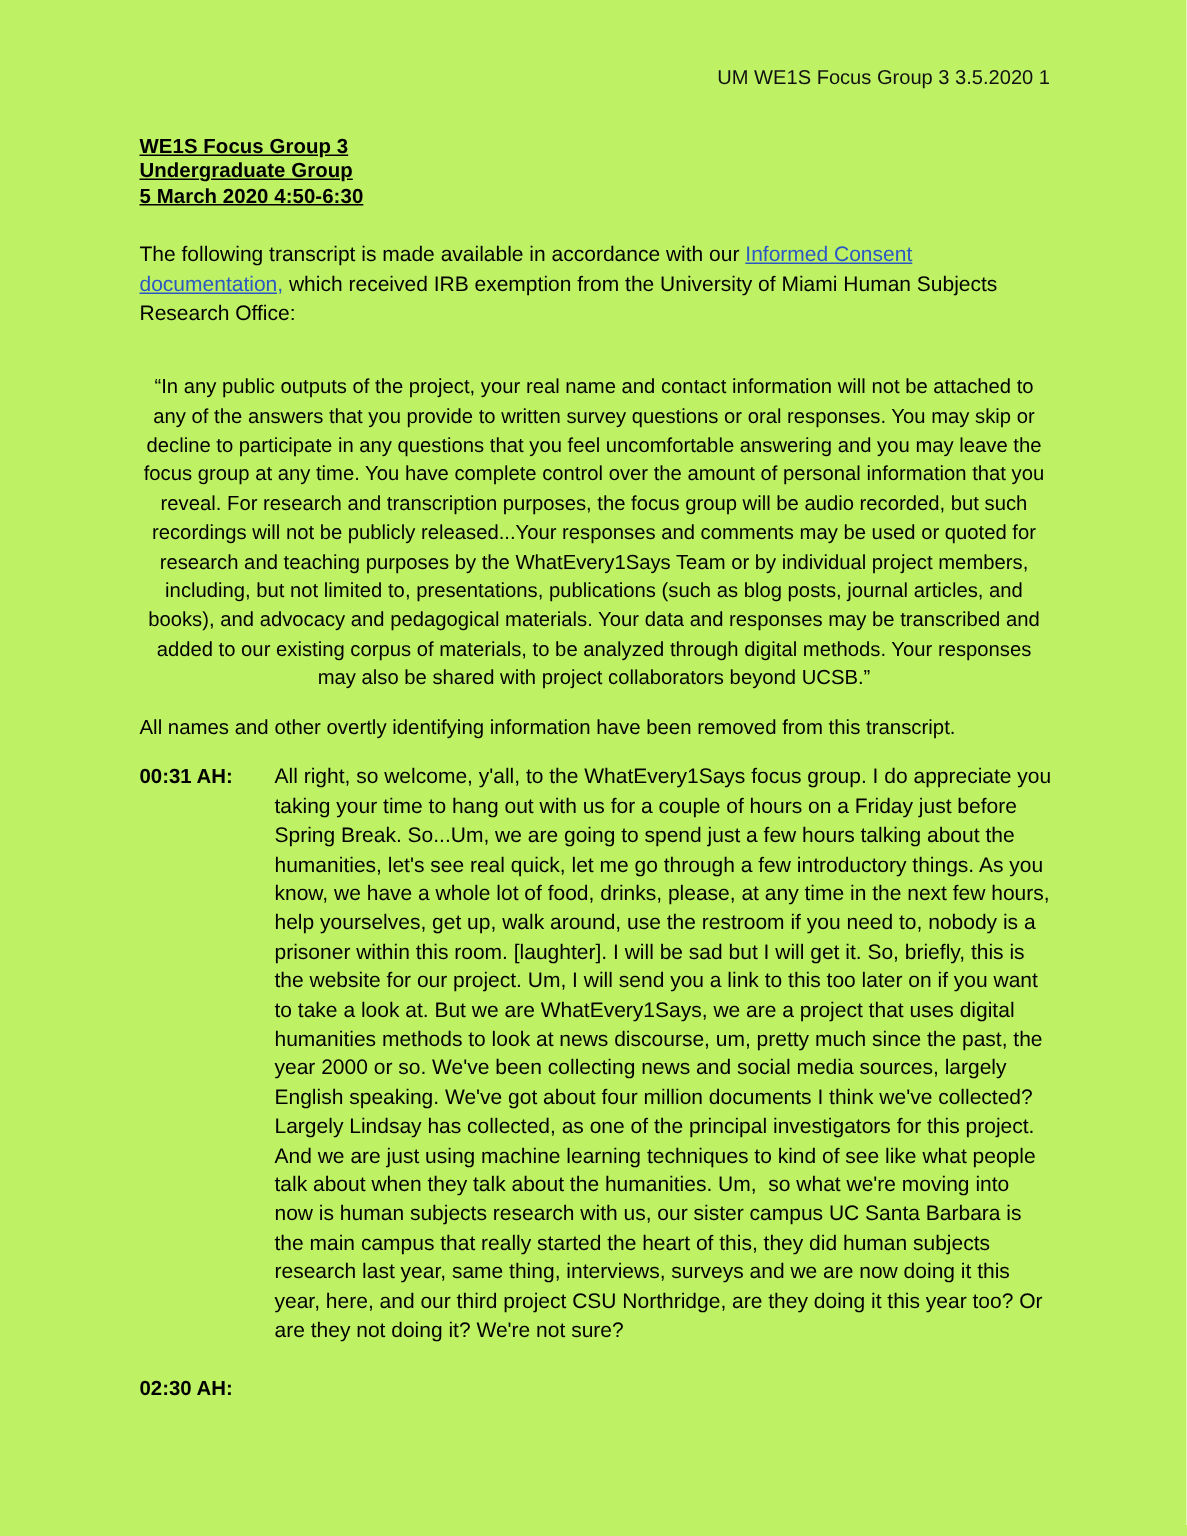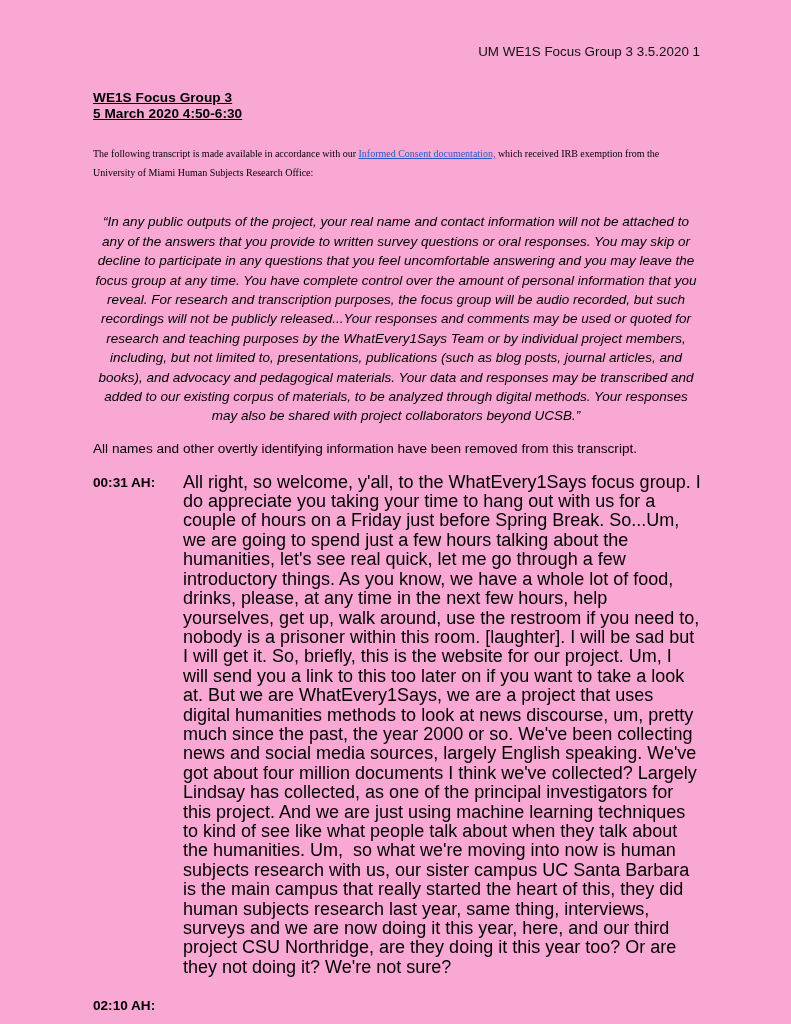--- a/index.html
+++ b/index.html
@@ -10,21 +10,21 @@
   }
   body {
     font-family: "Liberation Sans", sans-serif;
     color: #000000;
     -webkit-font-smoothing: antialiased;
   }
   .page {
     position: relative;
     width: 791px;
     height: 1024px;
-    background: #f9a8d4;
+    background: #bef264;
     overflow: hidden;
     box-sizing: border-box;
   }
   .running-header {
     position: absolute;
     top: 44px;
     left: 93px;
     right: 91px;
     text-align: right;
     font-size: 13.4px;
@@ -43,32 +43,30 @@
     font-size: 13.6px;
     line-height: 16.4px;
     letter-spacing: 0.05px;
     margin: 0 0 0 0;
     text-decoration: underline;
   }
   .doc-title div { white-space: nowrap; }
 
   .intro-para {
     margin-top: 21px;
-    font-size: 10px;
+    font-size: 14px;
     line-height: 19.3px;
     text-align: left;
-    font-family: Liberation Serif, serif;
   }
   a.doc-link {
     color: #2b57c4;
     text-decoration: underline;
   }
   .consent-block {
     margin-top: 30px;
-    font-style: italic;
     font-size: 13.5px;
     line-height: 19.4px;
     text-align: center;
     padding: 0 4px 0 2px;
   }
   .removal-note {
     margin-top: 8px;
     font-size: 13.6px;
     line-height: 19.3px;
   }
@@ -83,54 +81,55 @@
   .entry .speaker {
     flex: 0 0 90px;
     width: 90px;
     font-weight: bold;
     font-size: 13.6px;
     line-height: 19.4px;
     white-space: nowrap;
   }
   .entry .utterance {
     flex: 1 1 auto;
-    font-size: 18px;
+    font-size: 14px;
     line-height: 19.4px;
     text-align: left;
     white-space: pre-wrap;
   }
   .entry.long .utterance { max-width: 518px; }
 </style>
 </head>
 <body>
 
 <div class="page">
 
   <div class="running-header">UM WE1S Focus Group 3 3.5.2020 1</div>
 
   <div class="body-area">
 
     <div class="doc-title">
       <div>WE1S Focus Group 3</div>
+      <div>Undergraduate Group</div>
       <div>5 March 2020 4:50-6:30</div>
     </div>
 
     <p class="intro-para"><span>The following transcript is made available in accordance with our </span><a class="doc-link" href="#">Informed Consent documentation,</a><span> which received IRB exemption from the University of Miami Human Subjects Research Office:</span></p>
 
     <p class="consent-block">“In any public outputs of the project, your real name and contact information will not be attached to any of the answers that you provide to written survey questions or oral responses. You may skip or decline to participate in any questions that you feel uncomfortable answering and you may leave the focus group at any time. You have complete control over the amount of personal information that you reveal. For research and transcription purposes, the focus group will be audio recorded, but such recordings will not be publicly released...Your responses and comments may be used or quoted for research and teaching purposes by the WhatEvery1Says Team or by individual project members, including, but not limited to, presentations, publications (such as blog posts, journal articles, and books), and advocacy and pedagogical materials. Your data and responses may be transcribed and added to our existing corpus of materials, to be analyzed through digital methods. Your responses may also be shared with project collaborators beyond UCSB.”</p>
 
     <p class="removal-note">All names and other overtly identifying information have been removed from this transcript.</p>
 
     <div class="transcript">
 
       <div class="entry long">
         <div class="speaker">00:31 AH:</div>
         <div class="utterance">All right, so welcome, y'all, to the WhatEvery1Says focus group. I do appreciate you taking your time to hang out with us for a couple of hours on a Friday just before Spring Break. So...Um, we are going to spend just a few hours talking about the humanities, let's see real quick, let me go through a few introductory things. As you know, we have a whole lot of food, drinks, please, at any time in the next few hours, help yourselves, get up, walk around, use the restroom if you need to, nobody is a prisoner within this room. [laughter]. I will be sad but I will get it. So, briefly, this is the website for our project. Um, I will send you a link to this too later on if you want to take a look at. But we are WhatEvery1Says, we are a project that uses digital humanities methods to look at news discourse, um, pretty much since the past, the year 2000 or so. We've been collecting news and social media sources, largely English speaking. We've got about four million documents I think we've collected? Largely Lindsay has collected, as one of the principal investigators for this project. And we are just using machine learning techniques to kind of see like what people talk about when they talk about the humanities. Um,  so what we're moving into now is human subjects research with us, our sister campus UC Santa Barbara is the main campus that really started the heart of this, they did human subjects research last year, same thing, interviews, surveys and we are now doing it this year, here, and our third project CSU Northridge, are they doing it this year too? Or are they not doing it? We're not sure?</div>
       </div>
 
 
       <div class="entry long">
-        <div class="speaker">02:10 AH:</div>
+        <div class="speaker">02:30 AH:</div>
       </div>
 
     </div>
   </div>
 </div>
 
 </body></html>

